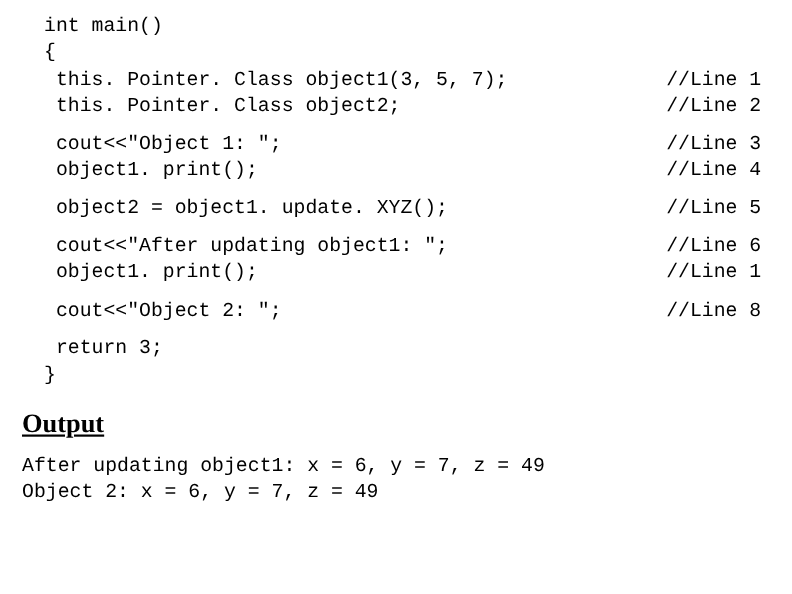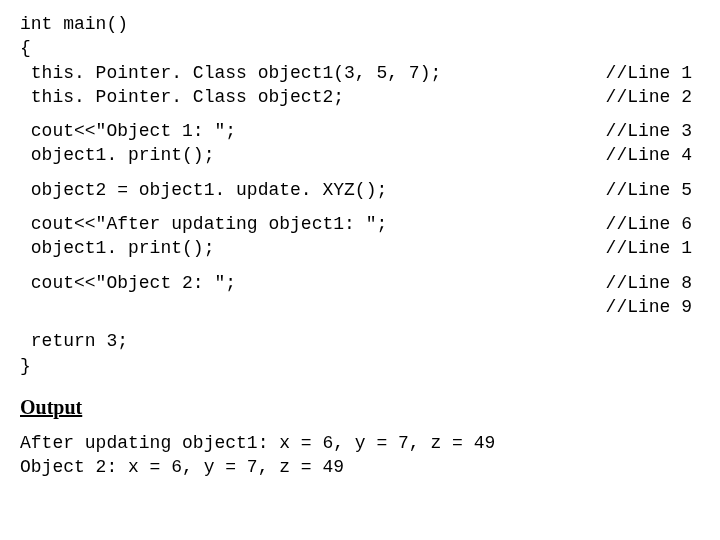--- a/index.html
+++ b/index.html
@@ -10,39 +10,40 @@
     line-height: 1.35;
     background: #fff;
     color: #000;
     width: 720px;
     height: 540px;
     box-sizing: border-box;
   }
   .code-line {
     display: flex;
     white-space: pre;
+    margin-left: 20px;
   }
   .code-line .left {
     flex: 0 0 auto;
   }
   .code-line .spacer {
     flex: 1 1 auto;
   }
   .code-line .right {
     flex: 0 0 auto;
     padding-right: 8px;
   }
   .block-gap {
     height: 10px;
   }
   .heading {
     font-family: "Times New Roman", Times, serif;
     font-weight: bold;
     text-decoration: underline;
-    font-size: 20px;
+    font-size: 24px;
     margin: 16px 0 10px 0;
   }
   .output-line {
     white-space: pre;
   }
 </style>
 </head>
 <body>
 
 <div>
@@ -101,21 +102,20 @@
 
   <div class="block-gap"></div>
 
   <div class="code-line">
     <span class="left"> cout&lt;&lt;"Object 2: ";</span>
     <span class="spacer"></span>
     <span class="right">//Line 8</span>
   </div>
   <div class="code-line">
     <span class="spacer"></span>
-    <span class="right">//Line 9</span>
   </div>
 
   <div class="block-gap"></div>
 
   <div class="code-line">
     <span class="left"> return 3;</span>
   </div>
   <div class="code-line">
     <span class="left">}</span>
   </div>

